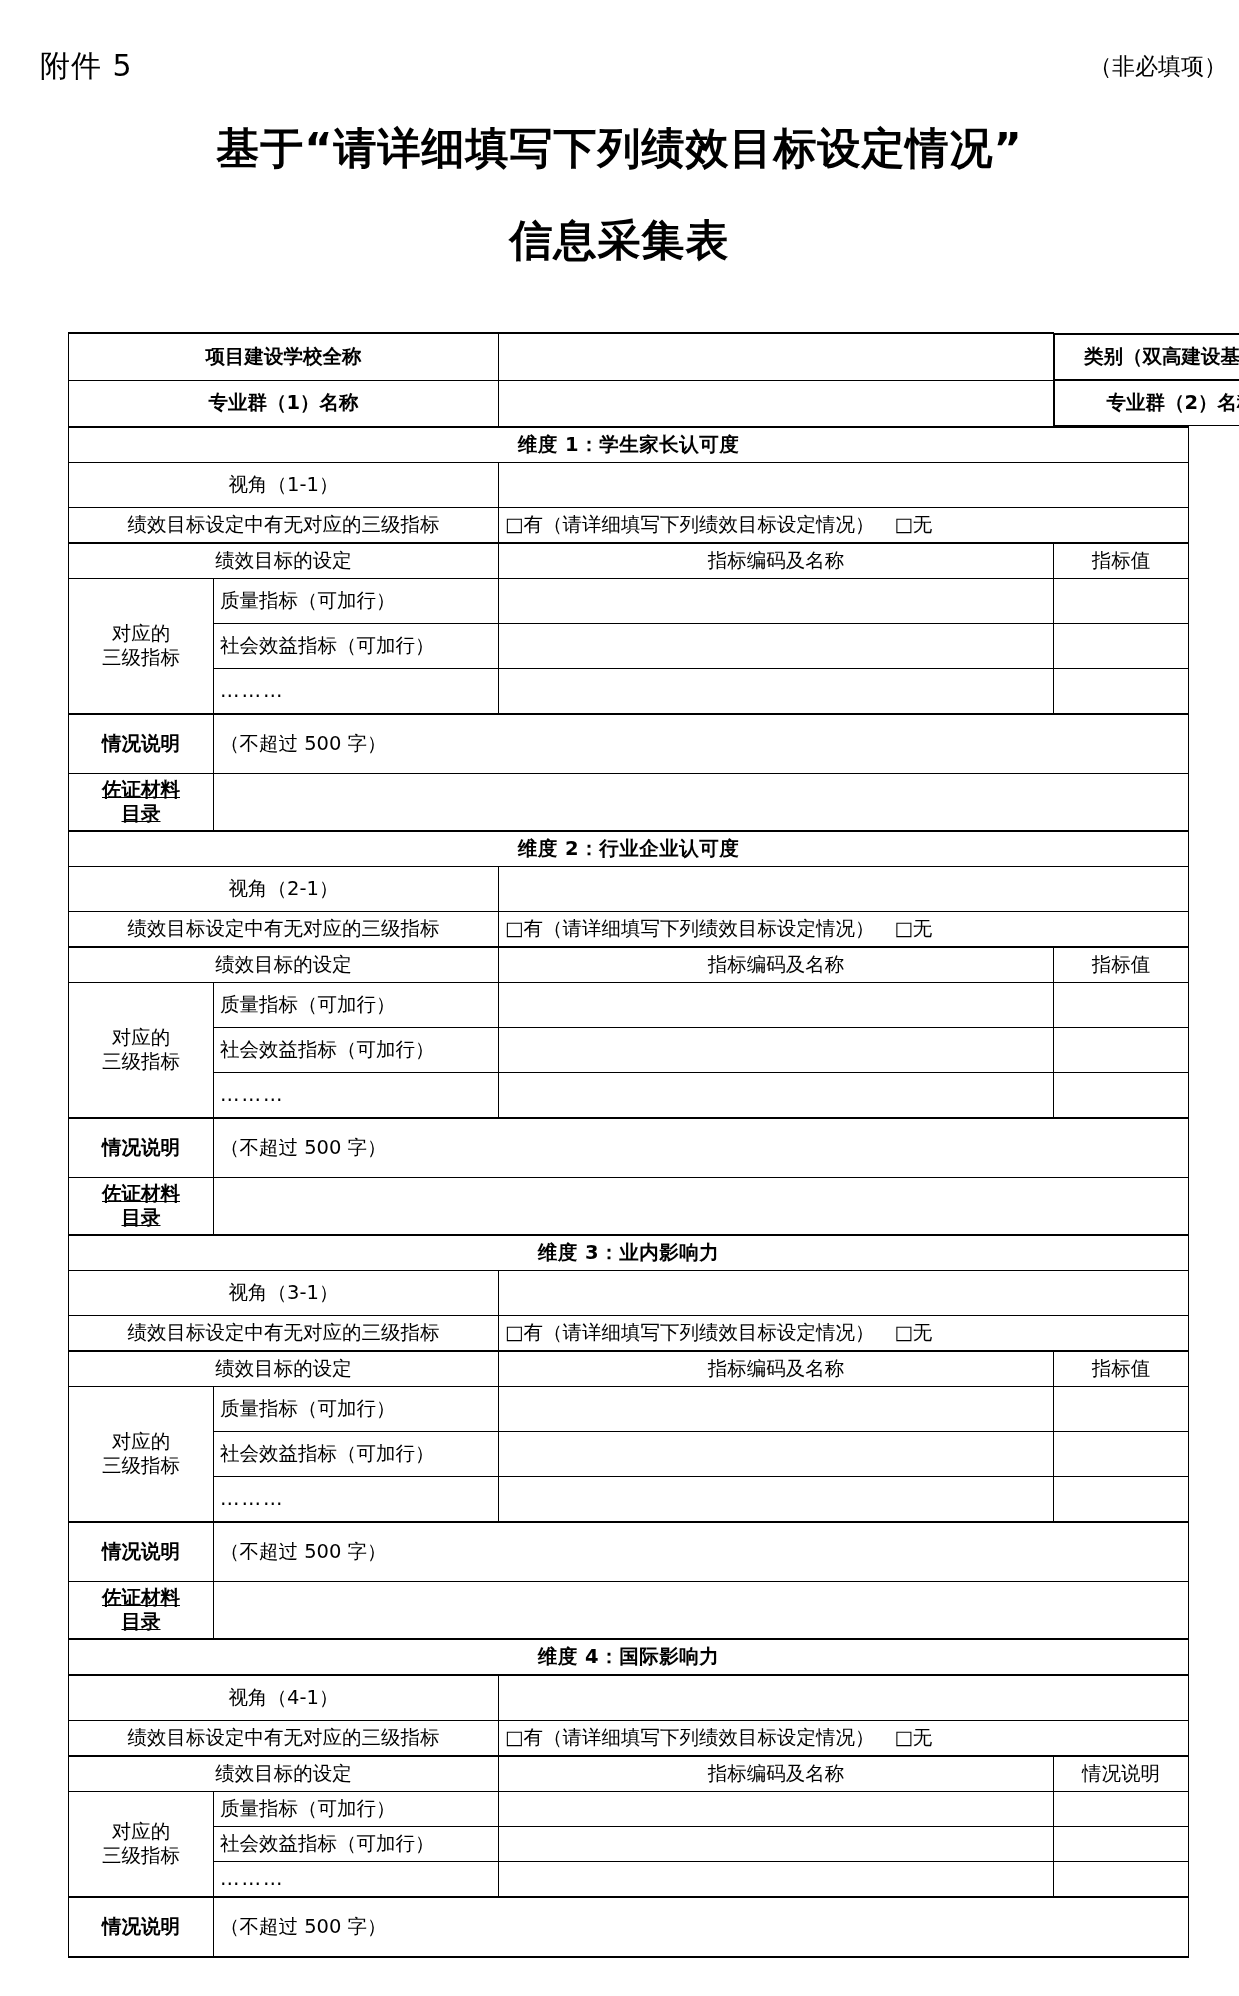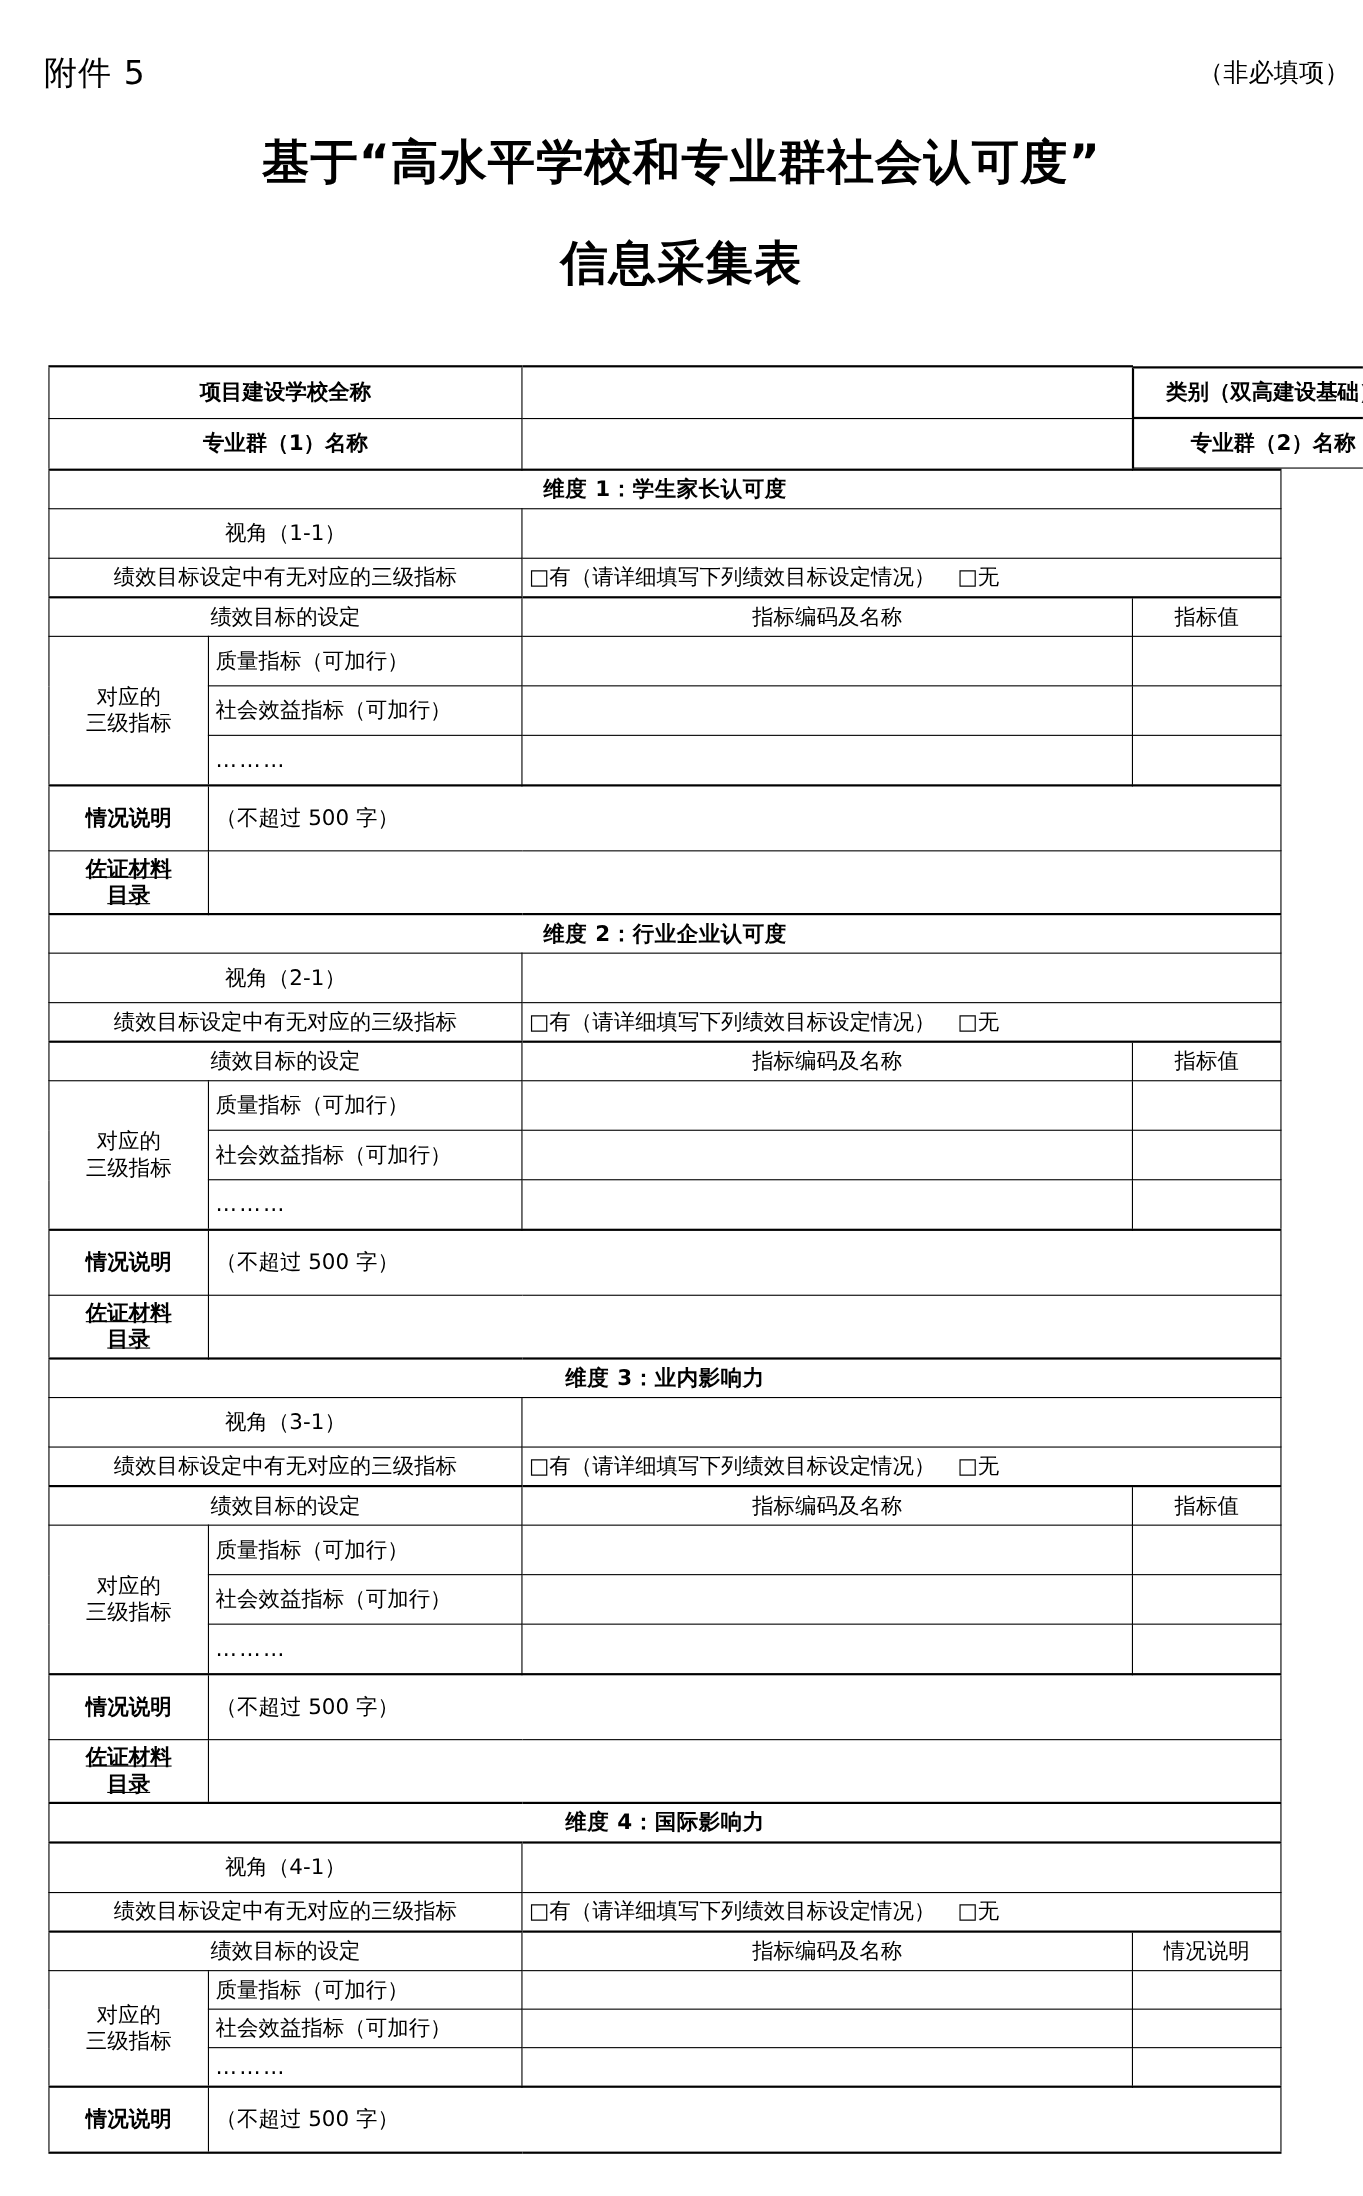--- a/index.html
+++ b/index.html
@@ -62,21 +62,21 @@
     white-space: nowrap;
   }
   .title-line.second {
     margin-top: 4px;
   }
 
   
   .form-wrap {
     position: absolute;
     top: 332px;
-    left: 44px;
+    left: 68px;
     width: 1120px;
   }
   table.form {
     border-collapse: collapse;
     width: 1120px;
     table-layout: fixed;
   }
   table.form td {
     border: 1px solid #000000;
     padding: 0 6px;
@@ -147,21 +147,21 @@
 <body>
 
 <div class="page">
 
   <div class="top-line">
     <span class="attach-no">附件 5</span>
     <span class="optional-note">（非必填项）</span>
   </div>
 
   <div class="title-block">
-    <div class="title-line">基于“高水平学校和专业群社会认可度”</div>
+    <div class="title-line">基于“请详细填写下列绩效目标设定情况”</div>
     <div class="title-line second">信息采集表</div>
   </div>
 
   <div class="form-wrap">
     <table class="form">
       <colgroup>
         <col class="col-a">
           <col class="col-b">
           <col class="col-c">
           <col class="col-d">

